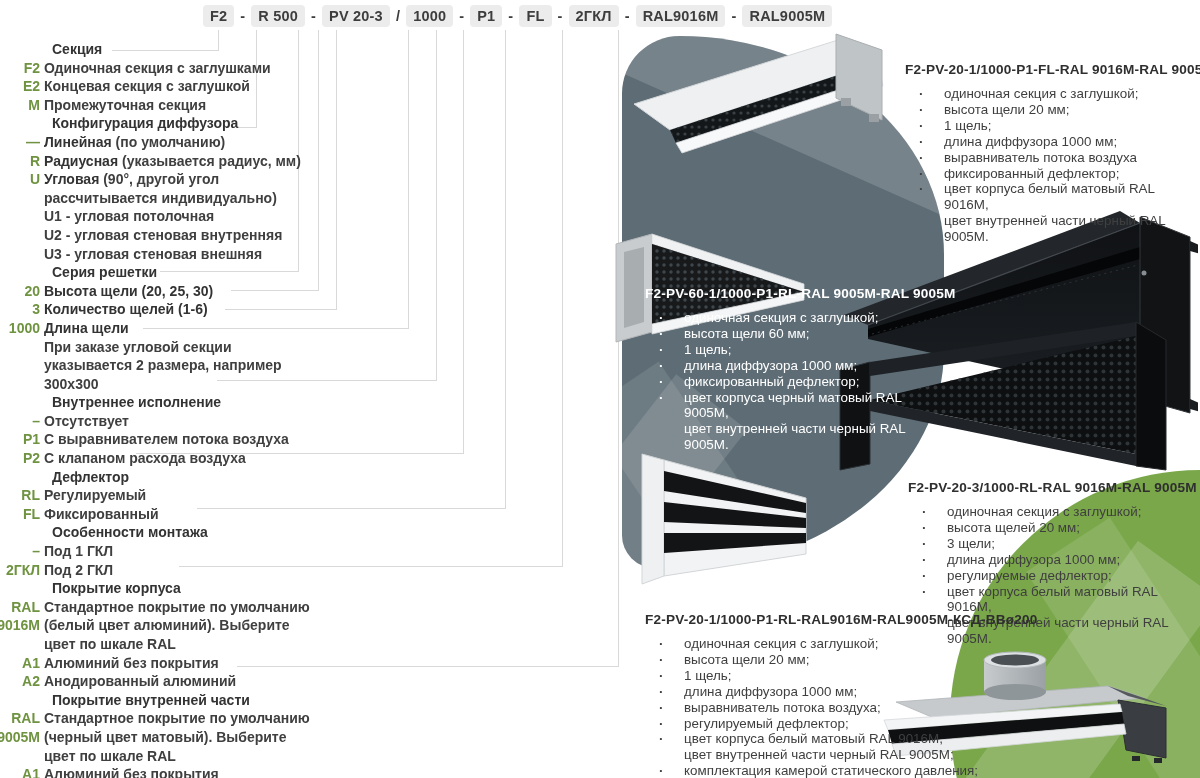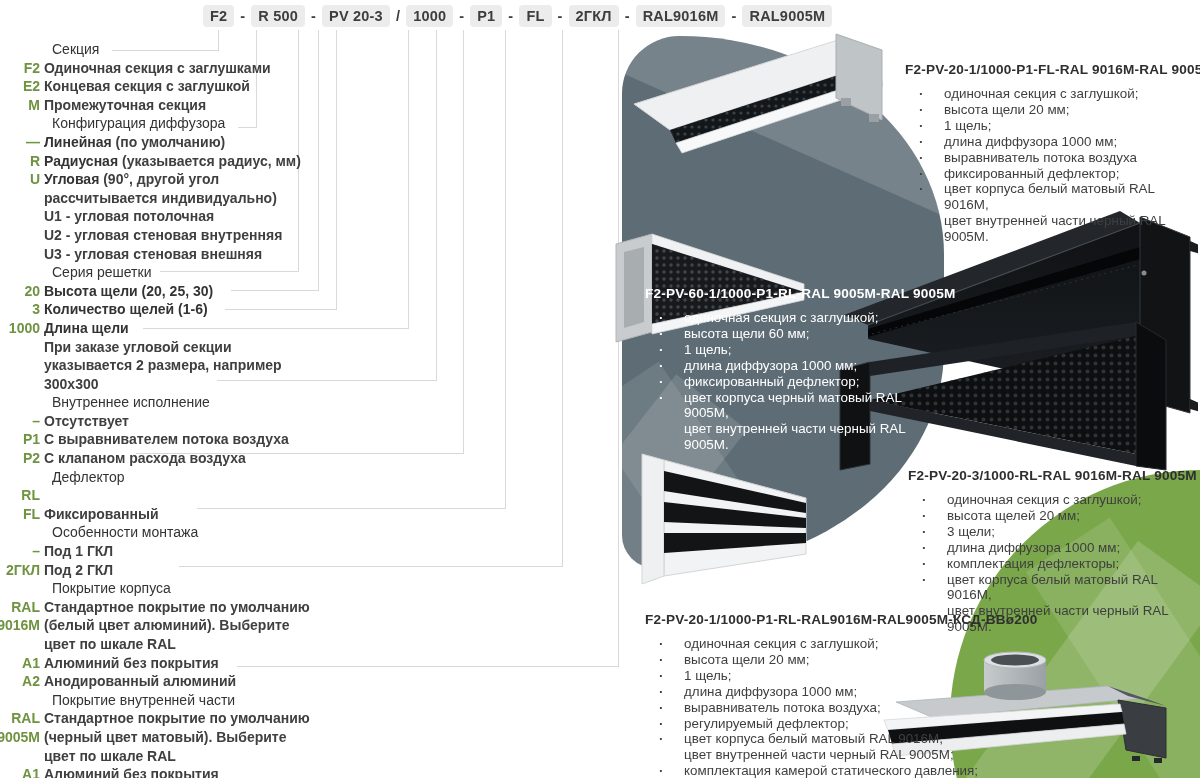--- a/index.html
+++ b/index.html
@@ -18,21 +18,21 @@
             font-size:14.5px;font-weight:600;color:#3d3d3d;letter-spacing:.2px;}
   .chip{background:#ececec;border-radius:4px;padding:3px 7px;white-space:nowrap;}
   .sep{padding:0 1px;}
   
   .conn{position:absolute;border-right:1px solid #d9d9d9;border-bottom:1px solid #d9d9d9;z-index:0;}
   
   .legend{position:absolute;left:-10px;top:40px;width:330px;z-index:4;font-size:14px;line-height:18.6px;}
   .lrow{display:flex;align-items:flex-start;}
   .lcode{width:50px;flex:0 0 50px;text-align:right;color:#6f9340;font-weight:700;}
   .ltext{margin-left:4px;width:268px;font-weight:bold;}
-  .lhead{font-weight:400;color:#333;margin-left:62px;width:268px;}
+  .lhead{font-weight:700;color:#333;margin-left:62px;width:268px;}
   b.lead{color:#333;}
   
   .pblock{position:absolute;z-index:6;}
   .pblock .ptitle{font-weight:700;font-size:13.6px;color:#2f2f2f;letter-spacing:.2px;margin-bottom:9px;white-space:nowrap;}
   .pblock ul{list-style:none;margin:8px;padding:0;}
   .pblock li{position:relative;padding-left:31px;font-size:13.4px;line-height:15.9px;white-space:pre-line;}
   .pblock li::before{content:"·";position:absolute;left:6px;top:0;font-weight:700;}
   .pblock.light, .pblock.light .ptitle{color:#fff;}
   .photo{position:absolute;z-index:3;}
 </style>
@@ -150,20 +150,21 @@
         <span class="lcode">P1</span>
         <span class="ltext">С выравнивателем потока воздуха</span>
       </div>
       <div class="lrow">
         <span class="lcode">P2</span>
         <span class="ltext">С клапаном расхода воздуха</span>
       </div>
       <div class="lhead">Дефлектор</div>
       <div class="lrow">
         <span class="lcode">RL</span>
+        <span class="ltext">Регулируемый</span>
       </div>
       <div class="lrow">
         <span class="lcode">FL</span>
         <span class="ltext">Фиксированный</span>
       </div>
       <div class="lhead">Особенности монтажа</div>
       <div class="lrow">
         <span class="lcode">–</span>
         <span class="ltext">Под 1 ГКЛ</span>
       </div>
@@ -308,28 +309,28 @@
       <ul>
         <li>одиночная секция с заглушкой;</li>
         <li>высота щели 60 мм;</li>
         <li>1 щель;</li>
         <li>длина диффузора 1000 мм;</li>
         <li>фиксированный дефлектор;</li>
         <li>цвет корпуса черный матовый RAL 9005M,
 цвет внутренней части черный RAL 9005M.</li>
       </ul>
     </div>
-  <div class="pblock" id="pb2" style="left:908px;top:468px;width:275px">
+  <div class="pblock" id="pb2" style="left:908px;top:480px;width:275px">
       <div class="ptitle">F2-PV-20-3/1000-RL-RAL 9016M-RAL 9005M</div>
       <ul>
         <li>одиночная секция с заглушкой;</li>
         <li>высота щелей 20 мм;</li>
         <li>3 щели;</li>
         <li>длина диффузора 1000 мм;</li>
-        <li>комплектация дефлекторы;</li>
+        <li>регулируемые дефлектор;</li>
         <li>цвет корпуса белый матовый RAL 9016M,
 цвет внутренней части черный RAL 9005M.</li>
       </ul>
     </div>
   <div class="pblock" id="pb3" style="left:645px;top:612px;width:435px">
       <div class="ptitle">F2-PV-20-1/1000-P1-RL-RAL9016M-RAL9005M-КСД-ВВø200</div>
       <ul>
         <li>одиночная секция с заглушкой;</li>
         <li>высота щели 20 мм;</li>
         <li>1 щель;</li>

